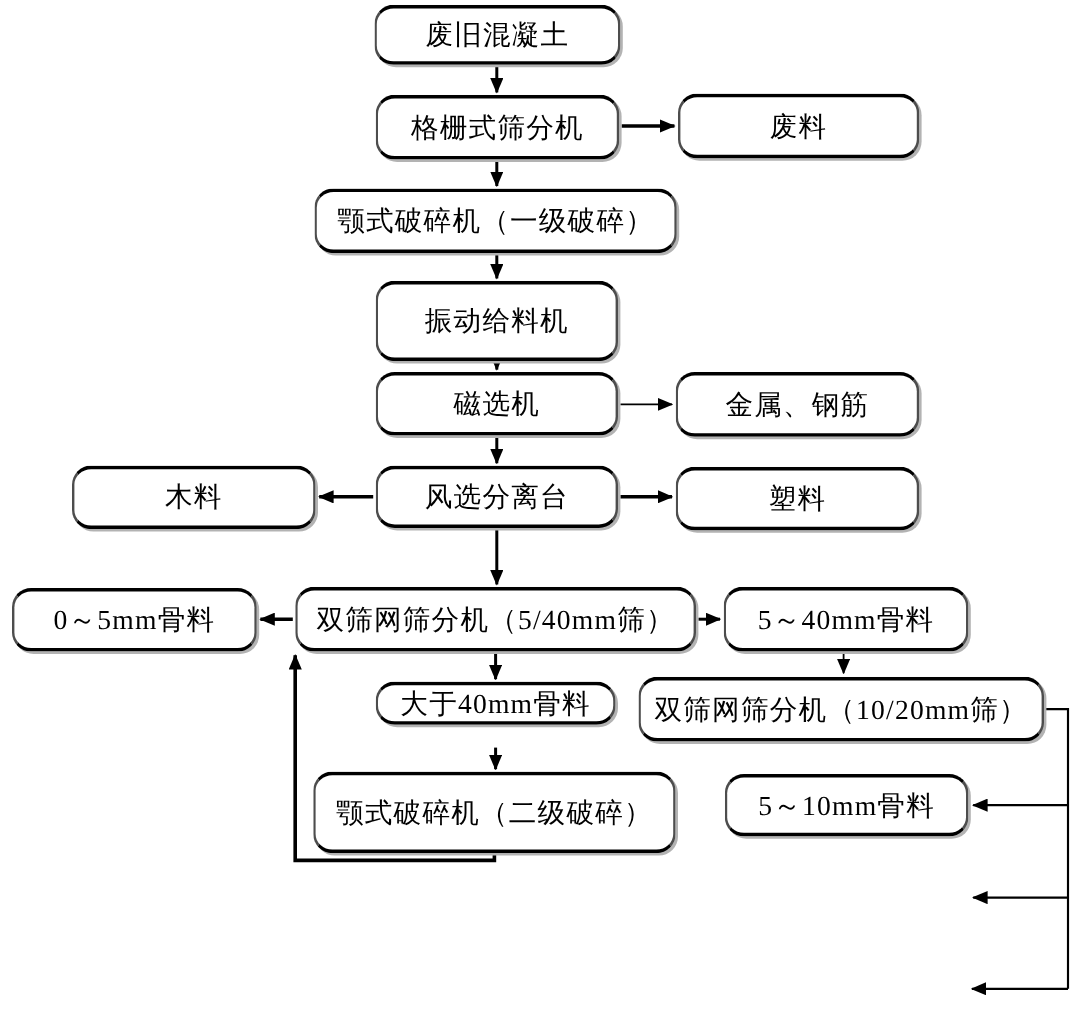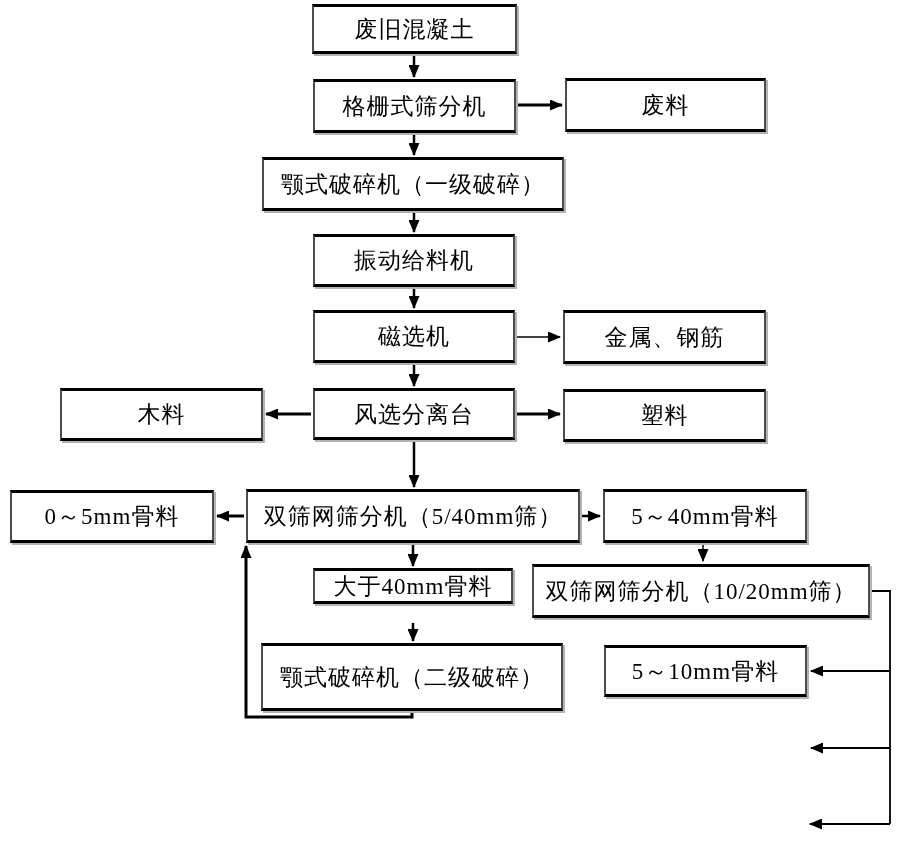--- a/index.html
+++ b/index.html
@@ -26,20 +26,21 @@
     border-right:2px solid #4d4d4d;
     box-shadow:2px 2px 0 0 #b3b3b3;
     display:flex;
     align-items:center;
     justify-content:center;
     text-align:center;
     font-size:23px;
     color:#000000;
     white-space:nowrap;
     letter-spacing:1px;
+    border-radius:16px;
   }
 </style>
 </head>
 <body>
 
 <div id="stage">
 
   <svg id="connectors" viewBox="0 0 901 858" xmlns="http://www.w3.org/2000/svg">
     <defs>
       <marker id="ah" markerUnits="userSpaceOnUse" markerWidth="13" markerHeight="11" refX="12" refY="5.5" orient="auto">
@@ -69,21 +70,21 @@
     <line x1="890" y1="748" x2="811" y2="748" stroke="#000" stroke-width="1.8" marker-end="url(#ah)"></line>
     <line x1="890" y1="824" x2="810" y2="824" stroke="#000" stroke-width="1.8" marker-end="url(#ah)"></line>
 
     <polyline points="412,698 412,717 246,717 246,546" fill="none" stroke="#000" stroke-width="3" marker-end="url(#ah)"></polyline>
   </svg>
 
   <div class="node" style="left:312px;top:4px;width:205px;height:50px">废旧混凝土</div>
   <div class="node" style="left:313px;top:79px;width:203px;height:54px">格栅式筛分机</div>
   <div class="node" style="left:565px;top:78px;width:201px;height:54px">废料</div>
   <div class="node" style="left:262px;top:157px;width:302px;height:54px">颚式破碎机（一级破碎）</div>
-  <div class="node" style="left:313px;top:234px;width:202px;height:53px">振动给料机</div>
+  <div class="node" style="left:313px;top:234px;width:202px;height:67px">振动给料机</div>
   <div class="node" style="left:313px;top:310px;width:202px;height:53px">磁选机</div>
   <div class="node" style="left:563px;top:310px;width:203px;height:54px">金属、钢筋</div>
   <div class="node" style="left:60px;top:388px;width:203px;height:53px">木料</div>
   <div class="node" style="left:313px;top:388px;width:202px;height:52px">风选分离台</div>
   <div class="node" style="left:563px;top:389px;width:203px;height:53px">塑料</div>
   <div class="node" style="left:10px;top:490px;width:204px;height:53px">0～5mm骨料</div>
   <div class="node" style="left:246px;top:489px;width:334px;height:54px">双筛网筛分机（5/40mm筛）</div>
   <div class="node" style="left:603px;top:489px;width:204px;height:54px">5～40mm骨料</div>
   <div class="node" style="left:313px;top:568px;width:200px;height:36px">大于40mm骨料</div>
   <div class="node" style="left:532px;top:564px;width:338px;height:54px">双筛网筛分机（10/20mm筛）</div>

